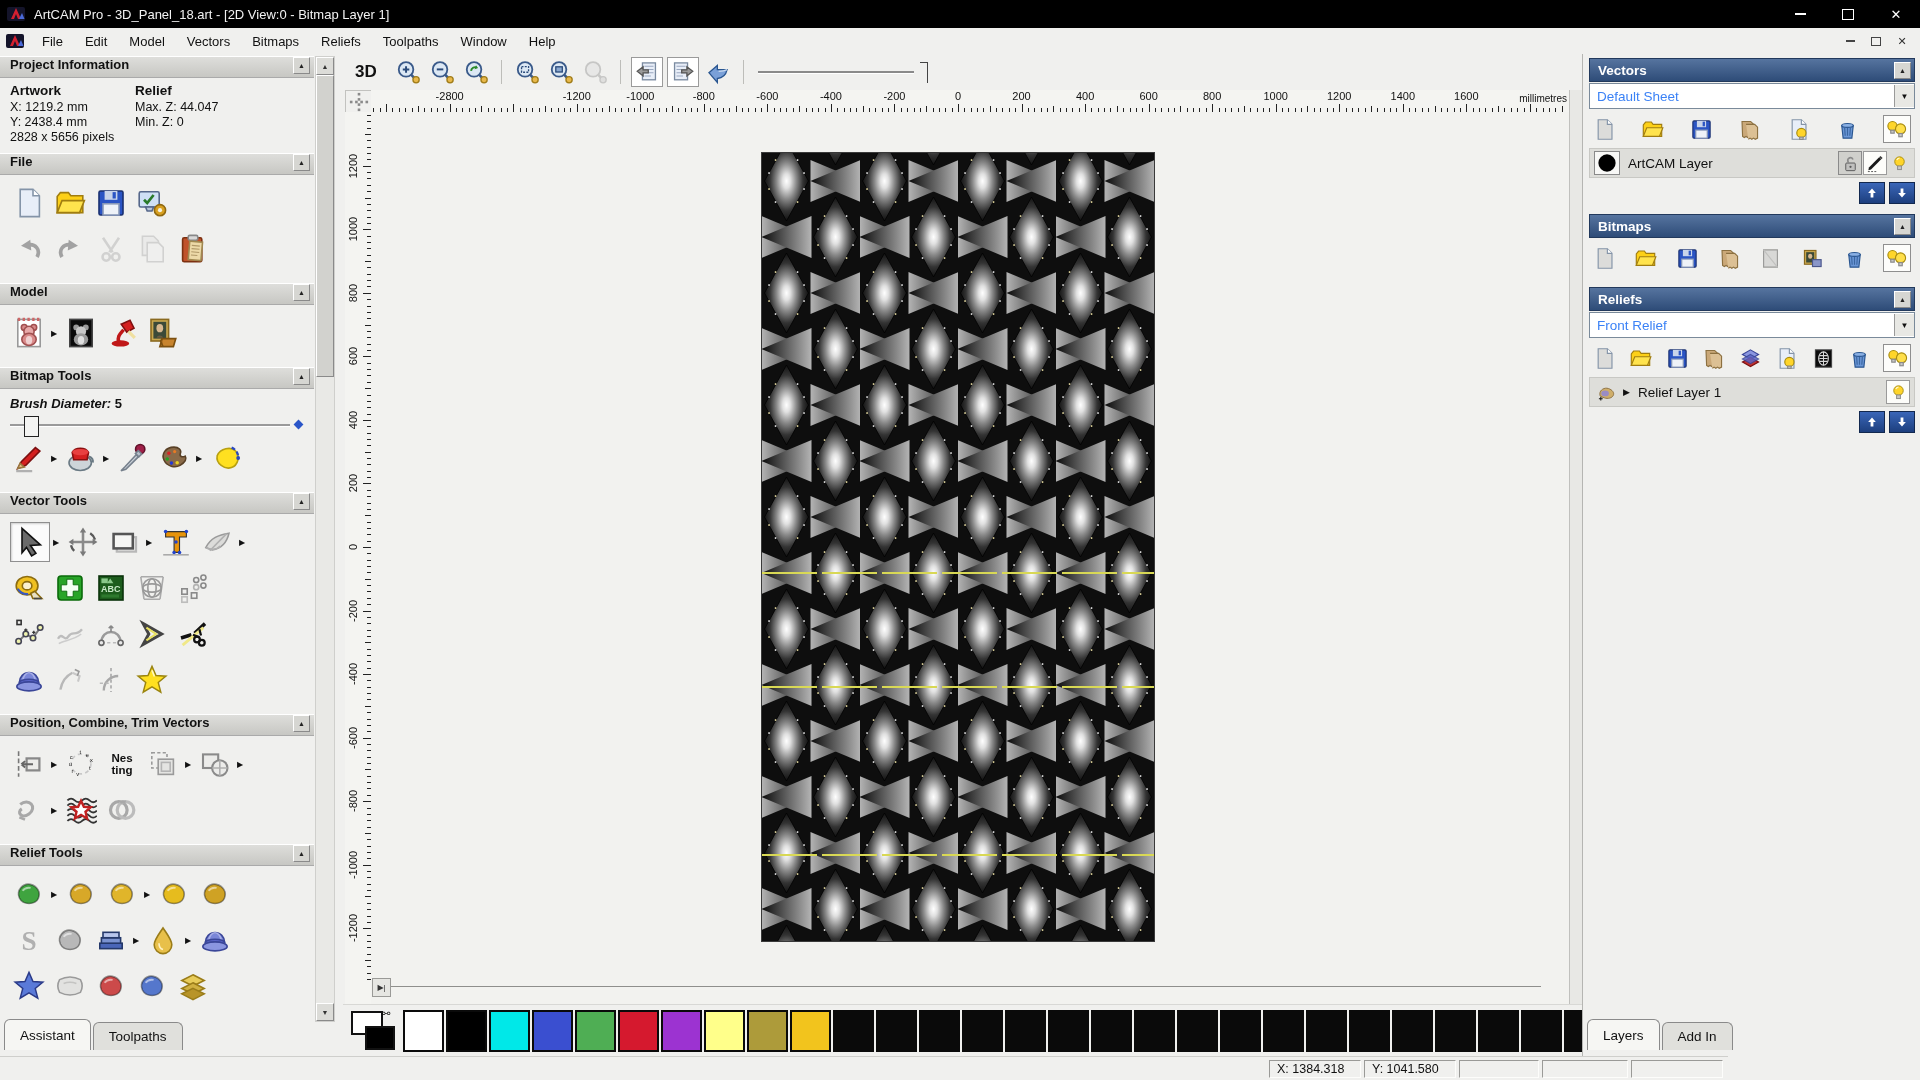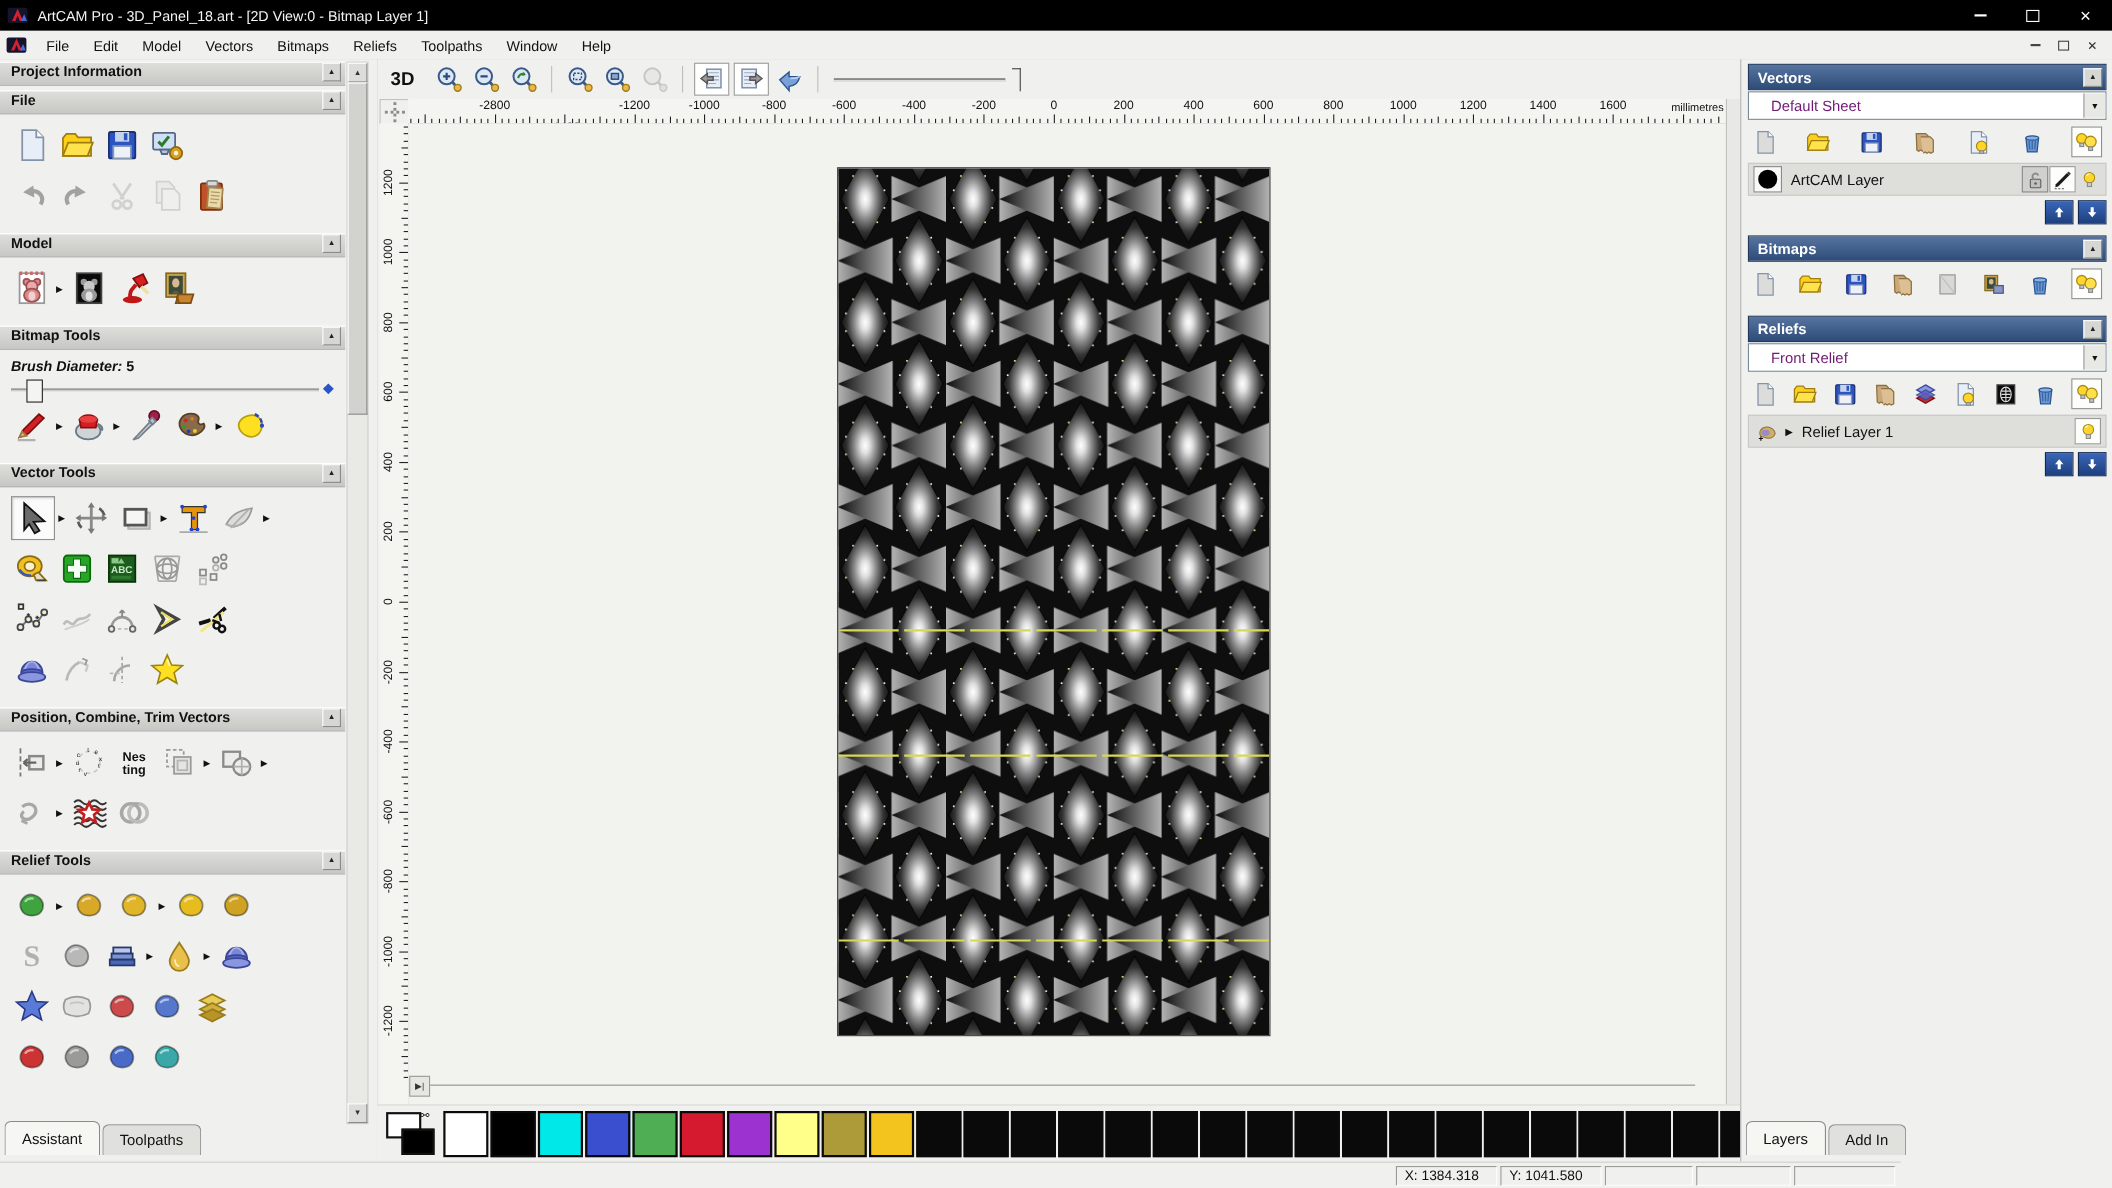--- a/index.html
+++ b/index.html
@@ -116,21 +116,21 @@
   #palette-swatches{display:flex;align-items:center;height:46px}
   .swatch{width:37px;height:38px;border:2px solid #0a0a0a;margin-right:2px;flex:none}
   
   #layers-panel{position:absolute;left:1582px;top:54px;width:338px;height:1002px;background:#f0f0ee;
     border-left:1px solid #b5b5b2}
   .rp-section{margin:4px 6px 10px 6px}
   .rp-header{height:22px;background:linear-gradient(#56749f,#2e4c78);display:flex;align-items:center;
     padding:0 3px 0 8px;border:1px solid #22395c}
   .rp-title{color:#fff;font-weight:bold;font-size:13.5px;flex:1}
   .rp-dropdown{height:24px;background:#fff;border:1px solid #7a8a9a;display:flex;align-items:center;margin-top:1px}
-  .rp-dd-text{flex:1;font-size:13.5px;color:#701a75;padding-left:20px}
+  .rp-dd-text{flex:1;font-size:13.5px;color:#3b82f6;padding-left:7px}
   .rp-dd-btn{width:19px;height:22px;background:#e8e8e4;border-left:1px solid #9a9a9a;display:flex;
     align-items:center;justify-content:center;font-size:8px;color:#111}
   .rp-toolbar{display:flex;align-items:center;justify-content:space-between;padding:6px 4px 5px 2px}
   .rp-icon{width:26px;height:26px;display:flex;align-items:center;justify-content:center}
   .rp-icon svg{width:23px;height:23px}
   .rp-icon.pressed{background:#fdfdfb;border:1px solid #8f8f8f}
   .layer-row{height:28px;background:#dededa;border:1px solid #c8c8c4;display:flex;align-items:center;
     padding:0 4px;margin-bottom:2px}
   .layer-name{font-size:13.5px;color:#111;flex:1;margin-left:8px}
   .lr-swatchbox{width:24px;height:22px;background:#f8f8f6;border:1px solid #8a8a8a;display:flex;
@@ -206,20 +206,35 @@
       <div class="mdibtn">✕</div>
     </div>
 </div>
 
 <div id="assistant-panel">
   <div id="left-sections">
       <div class="section">
         <div class="sec-header">
           <span class="sec-title">Project Information</span>
           <span class="collapse-btn">▲</span>
+        </div>
+        <div class="sec-body">
+          <div class="info-cols">
+            <div class="info-col1">
+              <div class="info-title">Artwork</div>
+              <div class="info-line">X: 1219.2 mm</div>
+              <div class="info-line">Y: 2438.4 mm</div>
+              <div class="info-line">2828 x 5656 pixels</div>
+            </div>
+            <div class="info-col2">
+              <div class="info-title">Relief</div>
+              <div class="info-line">Max. Z: 44.047</div>
+              <div class="info-line">Min. Z: 0</div>
+            </div>
+          </div>
         </div>
       </div>
       <div class="section">
         <div class="sec-header">
           <span class="sec-title">File</span>
           <span class="collapse-btn">▲</span>
         </div>
         <div class="sec-body">
           <div class="tool-row">
             <div class="ticon">

